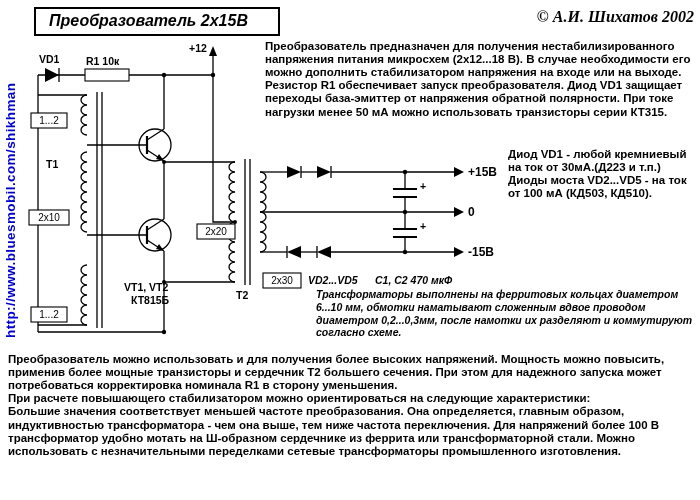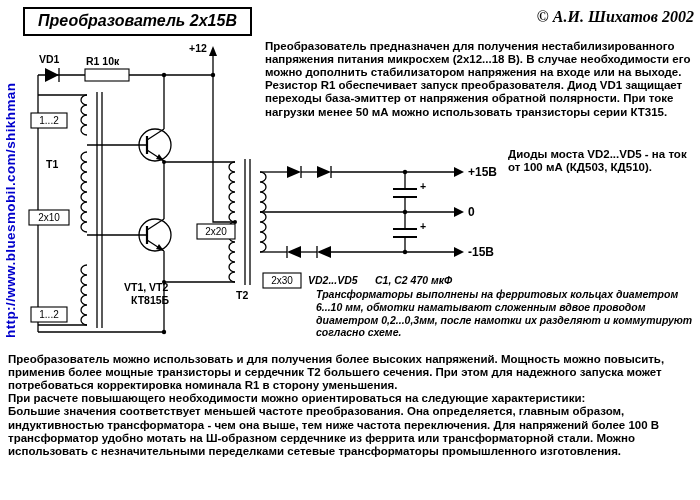--- a/index.html
+++ b/index.html
@@ -8,23 +8,23 @@
     position:relative;
     background:#ffffff;
     color:#000;
     font-family:"Liberation Sans", sans-serif;
     overflow:hidden;
   }
   .abs { position:absolute; }
   .txt { font-size:11.5px; line-height:1.14; }
   .txt p { margin:0;font-weight:bold; }
   #title-box {
-    left:23px; top:7px;
+    left:34px; top:7px;
     border:2px solid #000;
-    padding:3px 13px 4px 13px;
+    padding:3px 30px 4px 13px;
     font-size:16px; font-weight:bold; font-style:italic;
     white-space:nowrap;
   }
   #copyright {
     right:6px; top:8px;
     font-family:"Liberation Serif", serif;
     font-size:16px; font-weight:bold; font-style:italic;
     white-space:nowrap;
   }
   #site-url {
@@ -64,28 +64,29 @@
 <div id="copyright" class="abs">© А.И. Шихатов  2002</div>
 
 <div id="site-url" class="abs">http://www.bluesmobil.com/shikhman</div>
 
 <div id="intro-text" class="abs txt">
   <p>Преобразователь предназначен для получения нестабилизированного напряжения питания микросхем  (2х12...18 В).  В случае необходимости его можно дополнить стабилизатором напряжения на входе или на выходе.</p>
   <p>Резистор R1 обеспечивает запуск преобразователя. Диод VD1 защищает переходы база-эмиттер от напряжения обратной полярности.  При токе нагрузки менее 50 мА можно использовать транзисторы серии КТ315.</p>
 </div>
 
 <div id="component-notes" class="abs txt">
+  <p>Диод VD1 - любой кремниевый на ток от 30мА.(Д223 и т.п.)</p>
   <p>Диоды моста VD2...VD5 - на ток от 100 мА (КД503, КД510).</p>
 </div>
 
 <div id="transformer-note" class="abs">Трансформаторы выполнены на ферритовых кольцах диаметром 6...10 мм, обмотки наматывают сложенным вдвое проводом диаметром 0,2...0,3мм, после намотки их разделяют и коммутируют согласно схеме.</div>
 
 <div id="footer-text" class="abs txt">
   <p>Преобразователь можно использовать и для получения более высоких напряжений. Мощность можно повысить, применив более мощные транзисторы и сердечник Т2 большего сечения. При этом для надежного запуска может потребоваться корректировка номинала R1 в сторону уменьшения.</p>
-  <p>При расчете повышающего необходимости можно ориентироваться на следующие характеристики:</p>
+  <p>При расчете повышающего стабилизатором можно ориентироваться на следующие характеристики:</p>
   <p>Большие значения соответствует меньшей частоте преобразования. Она определяется, главным образом, индуктивностью трансформатора - чем она выше, тем ниже частота переключения.  Для напряжений более 100 В трансформатор удобно мотать на Ш-образном сердечнике из феррита или трансформаторной стали. Можно использовать с незначительными переделками сетевые трансформаторы промышленного изготовления.</p>
 </div>
 
 <svg class="abs" style="left:25px; top:40px;" width="480" height="312" viewBox="0 0 480 312">
 
   <g>
     <path class="wire" d="M13,35 H188"></path>
     <path class="wire" d="M188,35 V14"></path>
     <polygon points="184,16 192,16 188,6" fill="#000"></polygon>
     <circle cx="188" cy="35" r="2.2" fill="#000"></circle>

